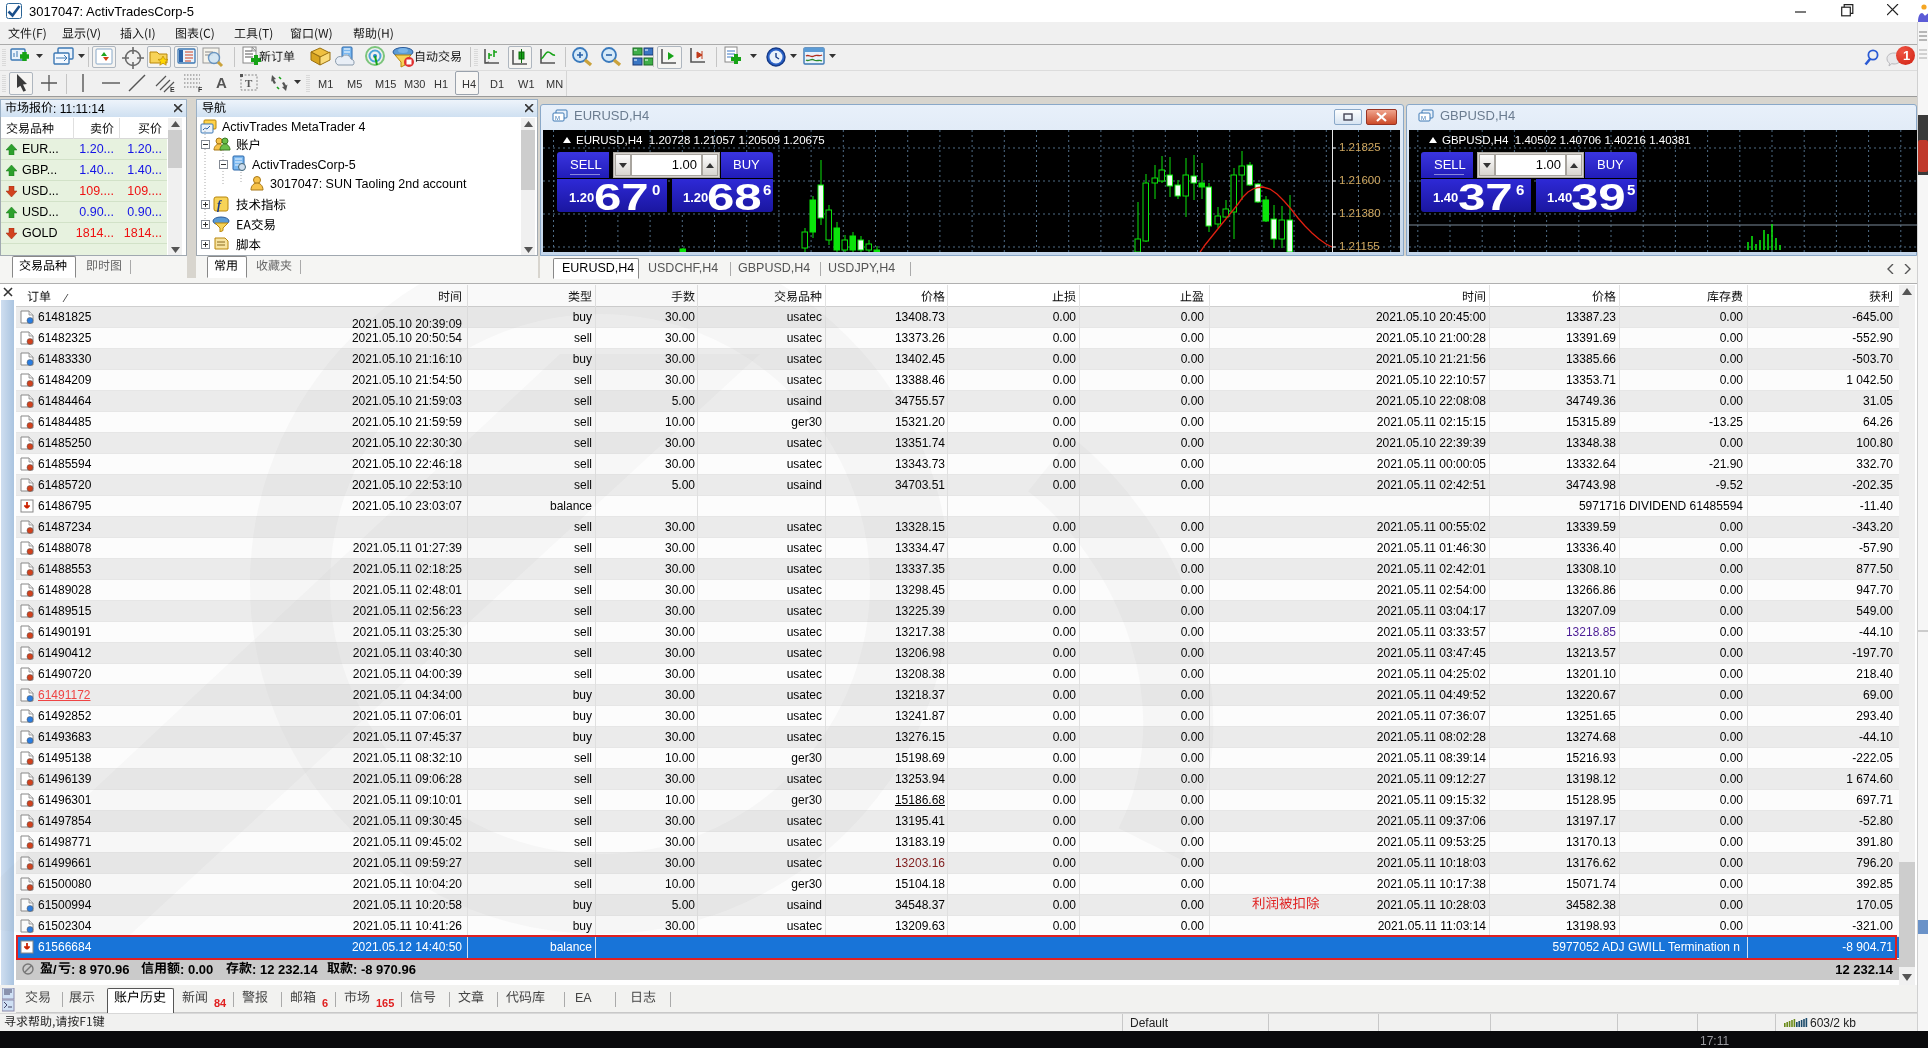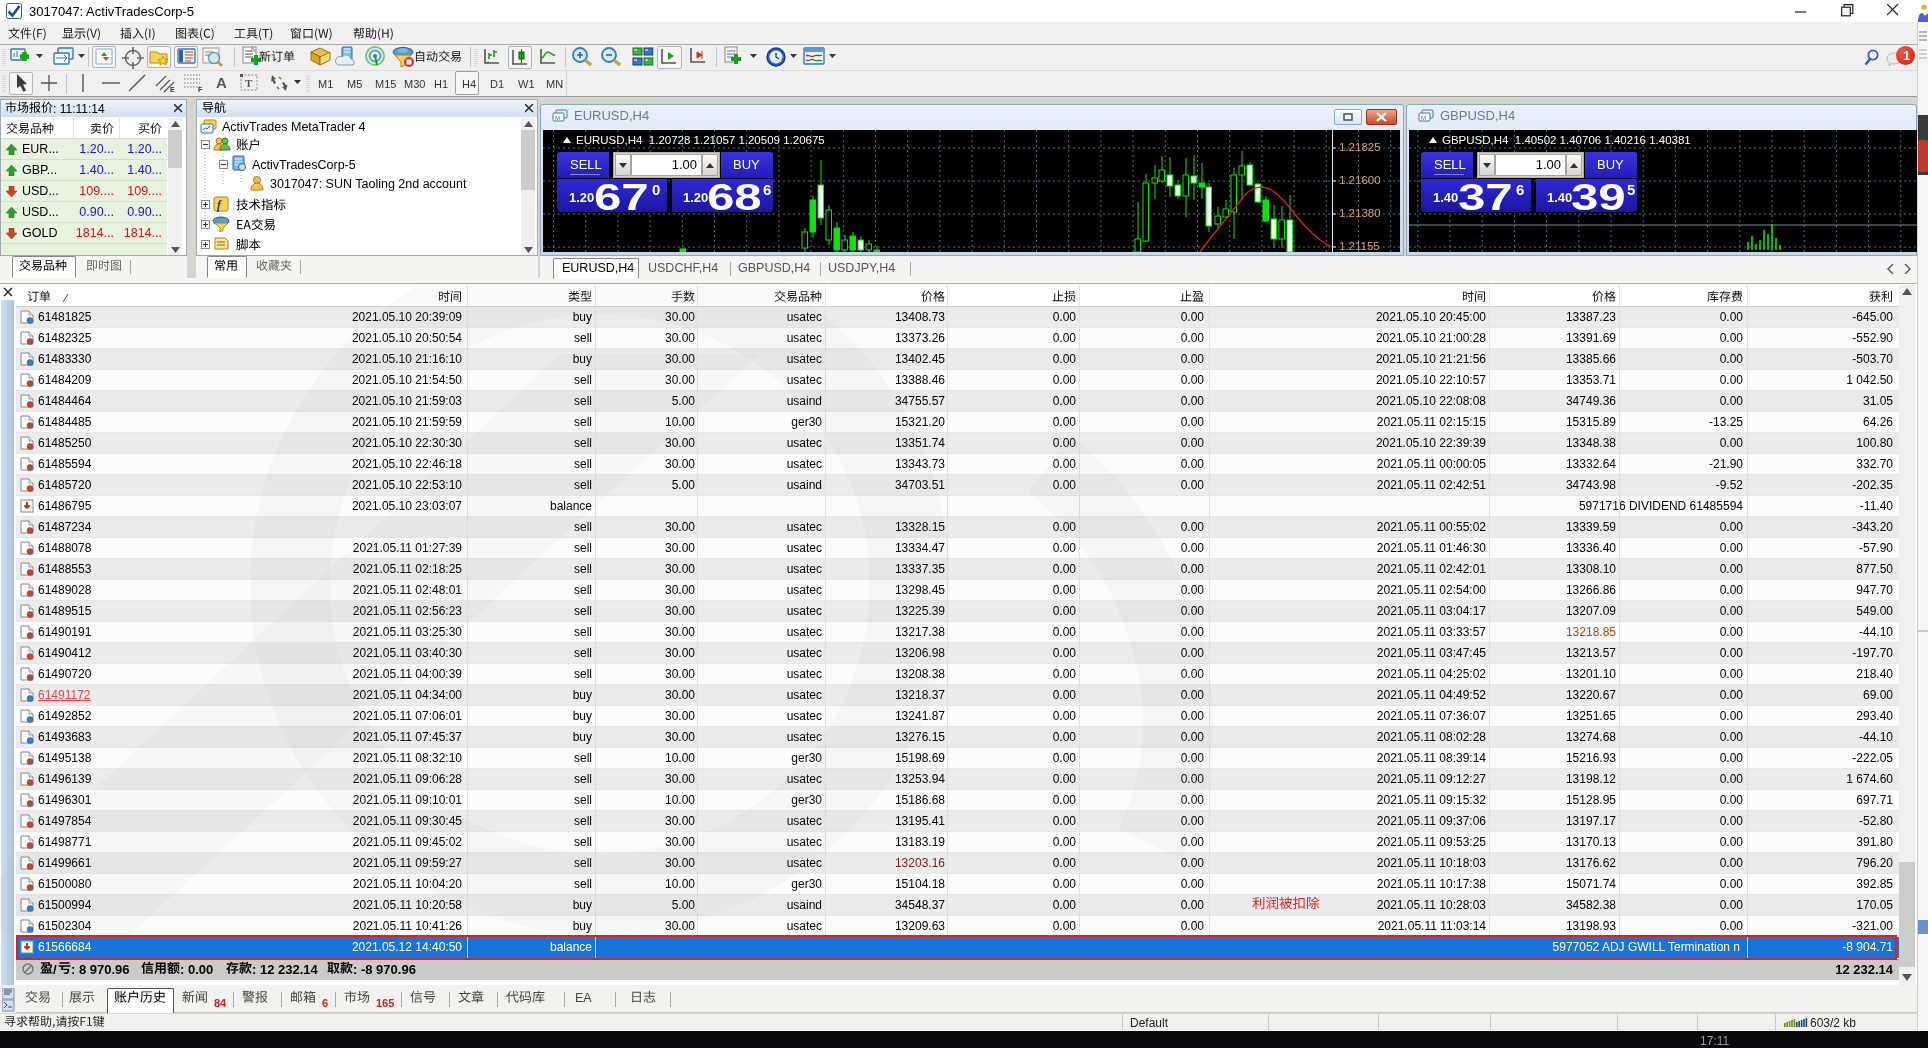--- a/index.html
+++ b/index.html
@@ -1007,21 +1007,21 @@
     <div class="a" style="left:1489px;top:285px;width:1px;height:652px;background:#e2e2e2"></div>
     <div class="a" style="left:1619px;top:285px;width:1px;height:652px;background:#e2e2e2"></div>
     <div class="a" style="left:1747px;top:285px;width:1px;height:652px;background:#e2e2e2"></div>
     <div class="a" style="left:16px;top:307px;width:1883px;height:21px;background:#ebebeb;border-bottom:1px solid #e6e6e6"></div>
     <svg class="t" style="left:20px;top:310px;" width="14" height="14" viewBox="0 0 14 14">
       <path d="M1 1h8l4 4v8H1z" fill="#fff" stroke="#888"></path>
       <path d="M9 1v4h4" fill="#e8e8e8" stroke="#888" stroke-width=".8"></path>
       <circle cx="10" cy="10.5" r="3" fill="#2a7de1" stroke="#555" stroke-width=".5"></circle>
     </svg>
     <div class="t" style="font:400 12px 'Liberation Sans', sans-serif;color:#000;left:38px;top:310px;">61481825</div>
-    <div class="t" style="font:400 12px 'Liberation Sans', sans-serif;color:#000;right:1466px;left:auto;top:310px;margin-left:26px;">2021.05.10 20:39:09</div>
+    <div class="t" style="font:400 12px 'Liberation Sans', sans-serif;color:#000;right:1466px;left:auto;top:317px;margin-left:26px;">2021.05.10 20:39:09</div>
     <div class="t" style="font:400 12px 'Liberation Sans', sans-serif;color:#000;right:1336px;left:auto;top:310px;">buy</div>
     <div class="t" style="font:400 12px 'Liberation Sans', sans-serif;color:#000;right:1233px;left:auto;top:310px;">30.00</div>
     <div class="t" style="font:400 12px 'Liberation Sans', sans-serif;color:#000;right:1106px;left:auto;top:310px;">usatec</div>
     <div class="t" style="font:400 12px 'Liberation Sans', sans-serif;color:#000;right:983px;left:auto;top:310px;">13408.73</div>
     <div class="t" style="font:400 12px 'Liberation Sans', sans-serif;color:#000;right:852px;left:auto;top:310px;">0.00</div>
     <div class="t" style="font:400 12px 'Liberation Sans', sans-serif;color:#000;right:724px;left:auto;top:310px;">0.00</div>
     <div class="t" style="font:400 12px 'Liberation Sans', sans-serif;color:#000;right:442px;left:auto;top:310px;">2021.05.10 20:45:00</div>
     <div class="t" style="font:400 12px 'Liberation Sans', sans-serif;color:#000;right:312px;left:auto;top:310px;">13387.23</div>
     <div class="t" style="font:400 12px 'Liberation Sans', sans-serif;color:#000;right:185px;left:auto;top:310px;">0.00</div>
     <div class="t" style="font:400 12px 'Liberation Sans', sans-serif;color:#000;right:35px;left:auto;top:310px;">-645.00</div>
@@ -1277,21 +1277,21 @@
     </svg>
     <div class="t" style="font:400 12px 'Liberation Sans', sans-serif;color:#000;left:38px;top:625px;">61490191</div>
     <div class="t" style="font:400 12px 'Liberation Sans', sans-serif;color:#000;right:1466px;left:auto;top:625px;">2021.05.11 03:25:30</div>
     <div class="t" style="font:400 12px 'Liberation Sans', sans-serif;color:#000;right:1336px;left:auto;top:625px;">sell</div>
     <div class="t" style="font:400 12px 'Liberation Sans', sans-serif;color:#000;right:1233px;left:auto;top:625px;">30.00</div>
     <div class="t" style="font:400 12px 'Liberation Sans', sans-serif;color:#000;right:1106px;left:auto;top:625px;">usatec</div>
     <div class="t" style="font:400 12px 'Liberation Sans', sans-serif;color:#000;right:983px;left:auto;top:625px;">13217.38</div>
     <div class="t" style="font:400 12px 'Liberation Sans', sans-serif;color:#000;right:852px;left:auto;top:625px;">0.00</div>
     <div class="t" style="font:400 12px 'Liberation Sans', sans-serif;color:#000;right:724px;left:auto;top:625px;">0.00</div>
     <div class="t" style="font:400 12px 'Liberation Sans', sans-serif;color:#000;right:442px;left:auto;top:625px;">2021.05.11 03:33:57</div>
-    <div class="t" style="font:400 12px 'Liberation Sans', sans-serif;color:#c2410c;right:312px;left:auto;top:625px;margin-left:16px;">13218.85</div>
+    <div class="t" style="font:400 12px 'Liberation Sans', sans-serif;color:#4c1d95;right:312px;left:auto;top:625px;margin-left:16px;">13218.85</div>
     <div class="t" style="font:400 12px 'Liberation Sans', sans-serif;color:#000;right:185px;left:auto;top:625px;">0.00</div>
     <div class="t" style="font:400 12px 'Liberation Sans', sans-serif;color:#000;right:35px;left:auto;top:625px;">-44.10</div>
     <div class="a" style="left:16px;top:643px;width:1883px;height:21px;background:#ebebeb;border-bottom:1px solid #e6e6e6"></div>
     <svg class="t" style="left:20px;top:646px;" width="14" height="14" viewBox="0 0 14 14">
       <path d="M1 1h8l4 4v8H1z" fill="#fff" stroke="#888"></path>
       <path d="M9 1v4h4" fill="#e8e8e8" stroke="#888" stroke-width=".8"></path>
       <circle cx="10" cy="10.5" r="3" fill="#d2421e" stroke="#555" stroke-width=".5"></circle>
     </svg>
     <div class="t" style="font:400 12px 'Liberation Sans', sans-serif;color:#000;left:38px;top:646px;">61490412</div>
     <div class="t" style="font:400 12px 'Liberation Sans', sans-serif;color:#000;right:1466px;left:auto;top:646px;">2021.05.11 03:40:30</div>
@@ -1417,21 +1417,21 @@
     <svg class="t" style="left:20px;top:793px;" width="14" height="14" viewBox="0 0 14 14">
       <path d="M1 1h8l4 4v8H1z" fill="#fff" stroke="#888"></path>
       <path d="M9 1v4h4" fill="#e8e8e8" stroke="#888" stroke-width=".8"></path>
       <circle cx="10" cy="10.5" r="3" fill="#d2421e" stroke="#555" stroke-width=".5"></circle>
     </svg>
     <div class="t" style="font:400 12px 'Liberation Sans', sans-serif;color:#000;left:38px;top:793px;">61496301</div>
     <div class="t" style="font:400 12px 'Liberation Sans', sans-serif;color:#000;right:1466px;left:auto;top:793px;">2021.05.11 09:10:01</div>
     <div class="t" style="font:400 12px 'Liberation Sans', sans-serif;color:#000;right:1336px;left:auto;top:793px;">sell</div>
     <div class="t" style="font:400 12px 'Liberation Sans', sans-serif;color:#000;right:1233px;left:auto;top:793px;">10.00</div>
     <div class="t" style="font:400 12px 'Liberation Sans', sans-serif;color:#000;right:1106px;left:auto;top:793px;">ger30</div>
-    <div class="t" style="font:400 12px 'Liberation Sans', sans-serif;color:#000;right:983px;left:auto;top:793px;">15186.68</div>
+    <div class="t" style="font:400 12px 'Liberation Sans', sans-serif;color:#000;right:983px;left:auto;top:793px;text-decoration:underline;">15186.68</div>
     <div class="t" style="font:400 12px 'Liberation Sans', sans-serif;color:#000;right:852px;left:auto;top:793px;">0.00</div>
     <div class="t" style="font:400 12px 'Liberation Sans', sans-serif;color:#000;right:724px;left:auto;top:793px;">0.00</div>
     <div class="t" style="font:400 12px 'Liberation Sans', sans-serif;color:#000;right:442px;left:auto;top:793px;">2021.05.11 09:15:32</div>
     <div class="t" style="font:400 12px 'Liberation Sans', sans-serif;color:#000;right:312px;left:auto;top:793px;">15128.95</div>
     <div class="t" style="font:400 12px 'Liberation Sans', sans-serif;color:#000;right:185px;left:auto;top:793px;">0.00</div>
     <div class="t" style="font:400 12px 'Liberation Sans', sans-serif;color:#000;right:35px;left:auto;top:793px;">697.71</div>
     <div class="a" style="left:16px;top:811px;width:1883px;height:21px;background:#ebebeb;border-bottom:1px solid #e6e6e6"></div>
     <svg class="t" style="left:20px;top:814px;" width="14" height="14" viewBox="0 0 14 14">
       <path d="M1 1h8l4 4v8H1z" fill="#fff" stroke="#888"></path>
       <path d="M9 1v4h4" fill="#e8e8e8" stroke="#888" stroke-width=".8"></path>

